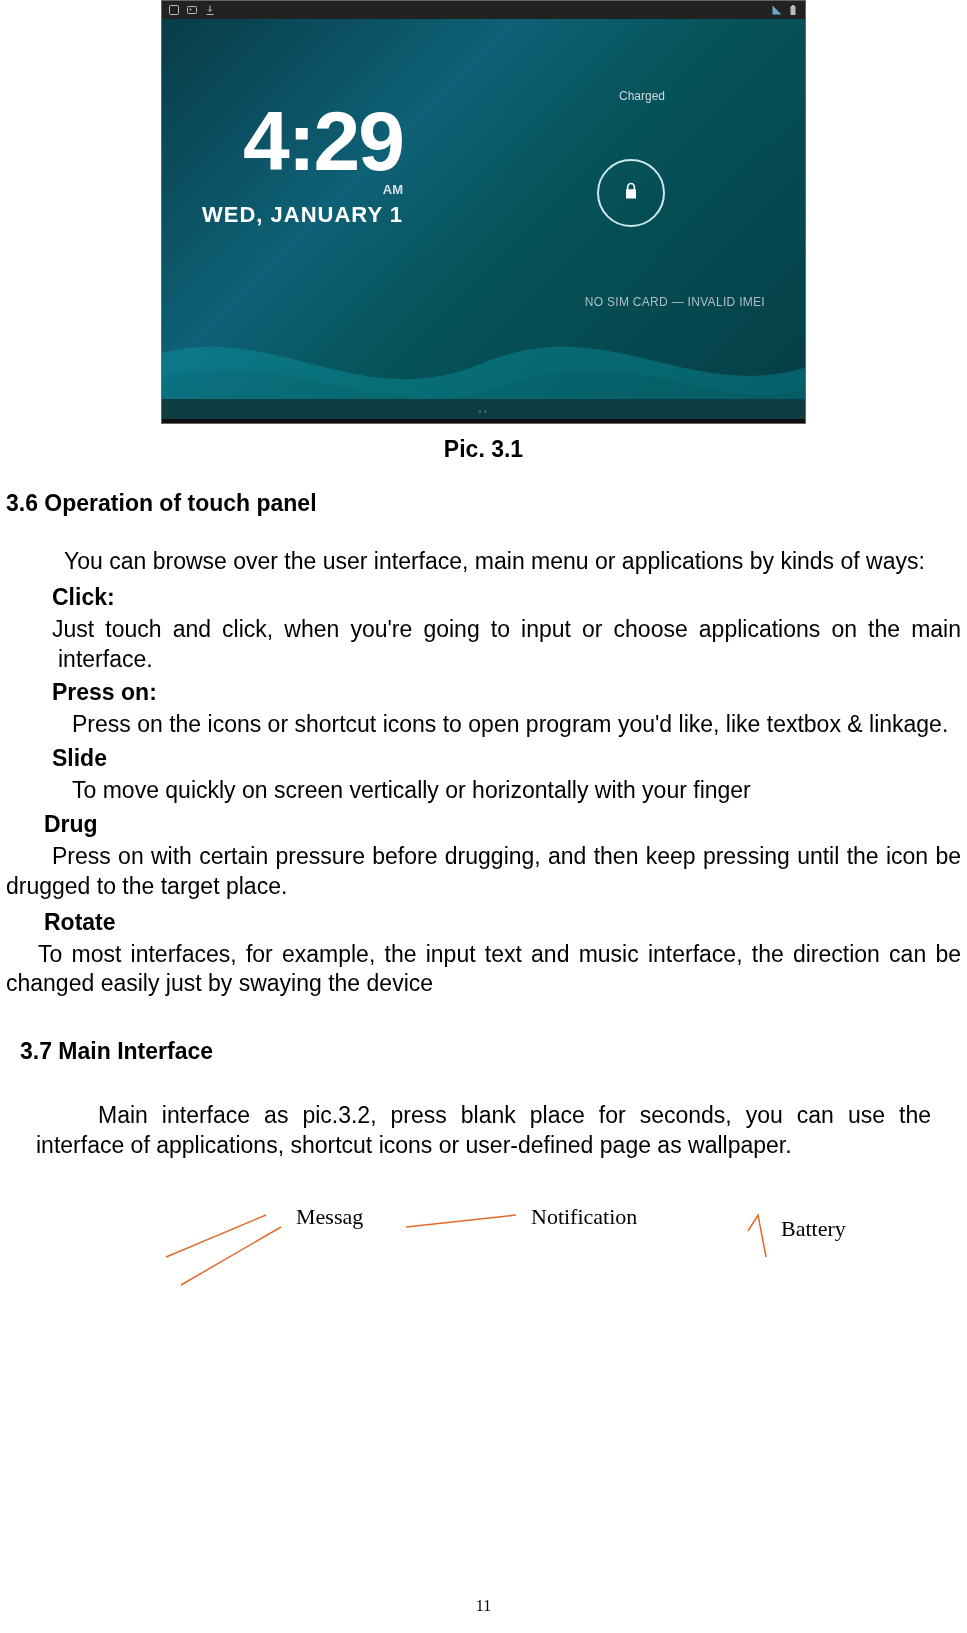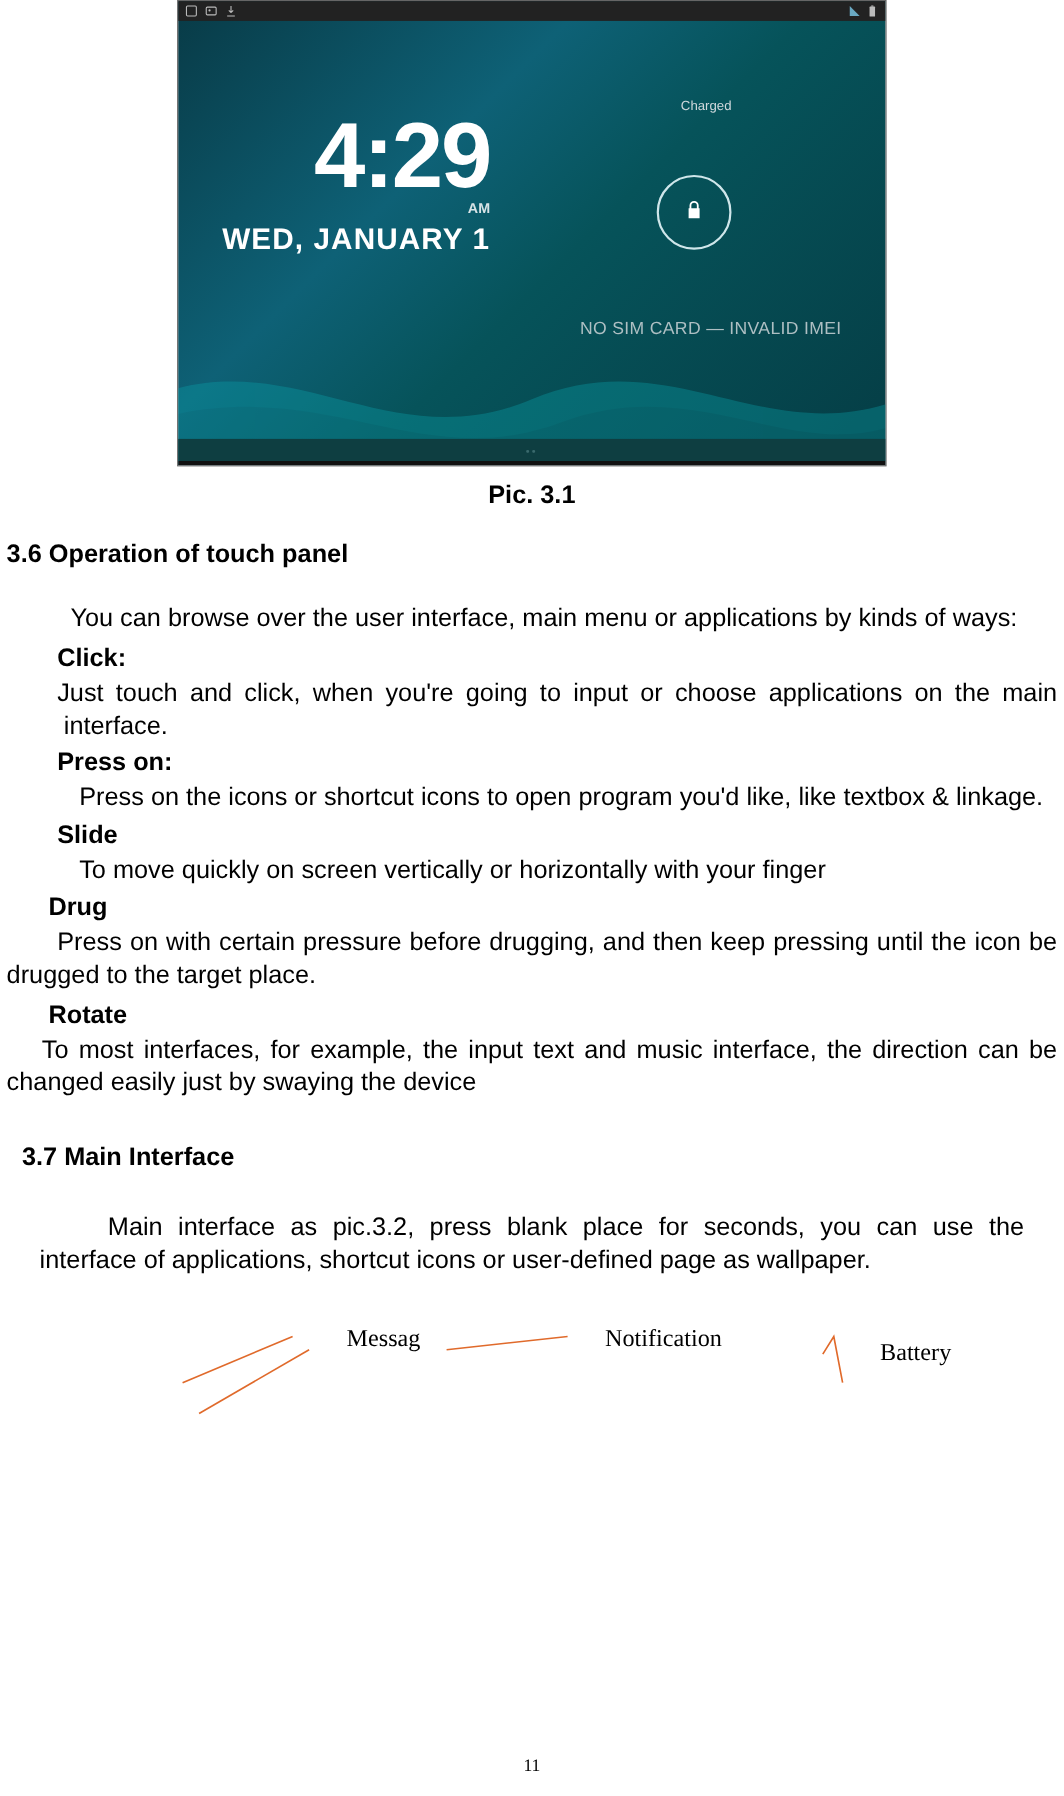--- a/index.html
+++ b/index.html
@@ -56,21 +56,21 @@
     align-items: flex-end;
     flex-direction: column;
   }
   .clock-time .ampm {
     font-size: 13px;
     margin-left: 6px;
     letter-spacing: 0;
     color: #d7e3e6;
   }
   .clock-date {
-    font-size: 27px;
+    font-size: 22px;
     font-weight: 700;
     margin-top: 6px;
     letter-spacing: 1px;
   }
   .charged-label {
     position: absolute;
     top: 70px;
     right: 140px;
     color: #cfd8dc;
     font-size: 12px;
@@ -86,21 +86,21 @@
     display: flex;
     align-items: center;
     justify-content: center;
   }
   .lock-ring svg { width: 20px; height:24px; fill:#fff; }
   .sim-label {
     position: absolute;
     bottom: 90px;
     right: 40px;
     color: #aebfc3;
-    font-size: 16px;
+    font-size: 12px;
     letter-spacing: .3px;
   }
   .wave {
     position:absolute;
     bottom:-20px; left:-30px; right:-30px; height:140px;
     opacity:.35;
   }
   .wave svg { width:100%; height:100%; }
   .tablet-navbar {
     height: 24px;
@@ -160,21 +160,20 @@
   
   .callouts {
     position: relative;
     height: 120px;
     margin-top: 24px;
   }
   .cl {
     position: absolute;
     font-family: "Times New Roman", serif;
     font-size: 22px;
-    margin-left: 19px;
   }
   .page-num {
     position: absolute;
     bottom: 18px;
     left: 0; right: 0;
     text-align: center;
     font-size: 16px;
     font-family: "Times New Roman", serif;
   }
 </style>

